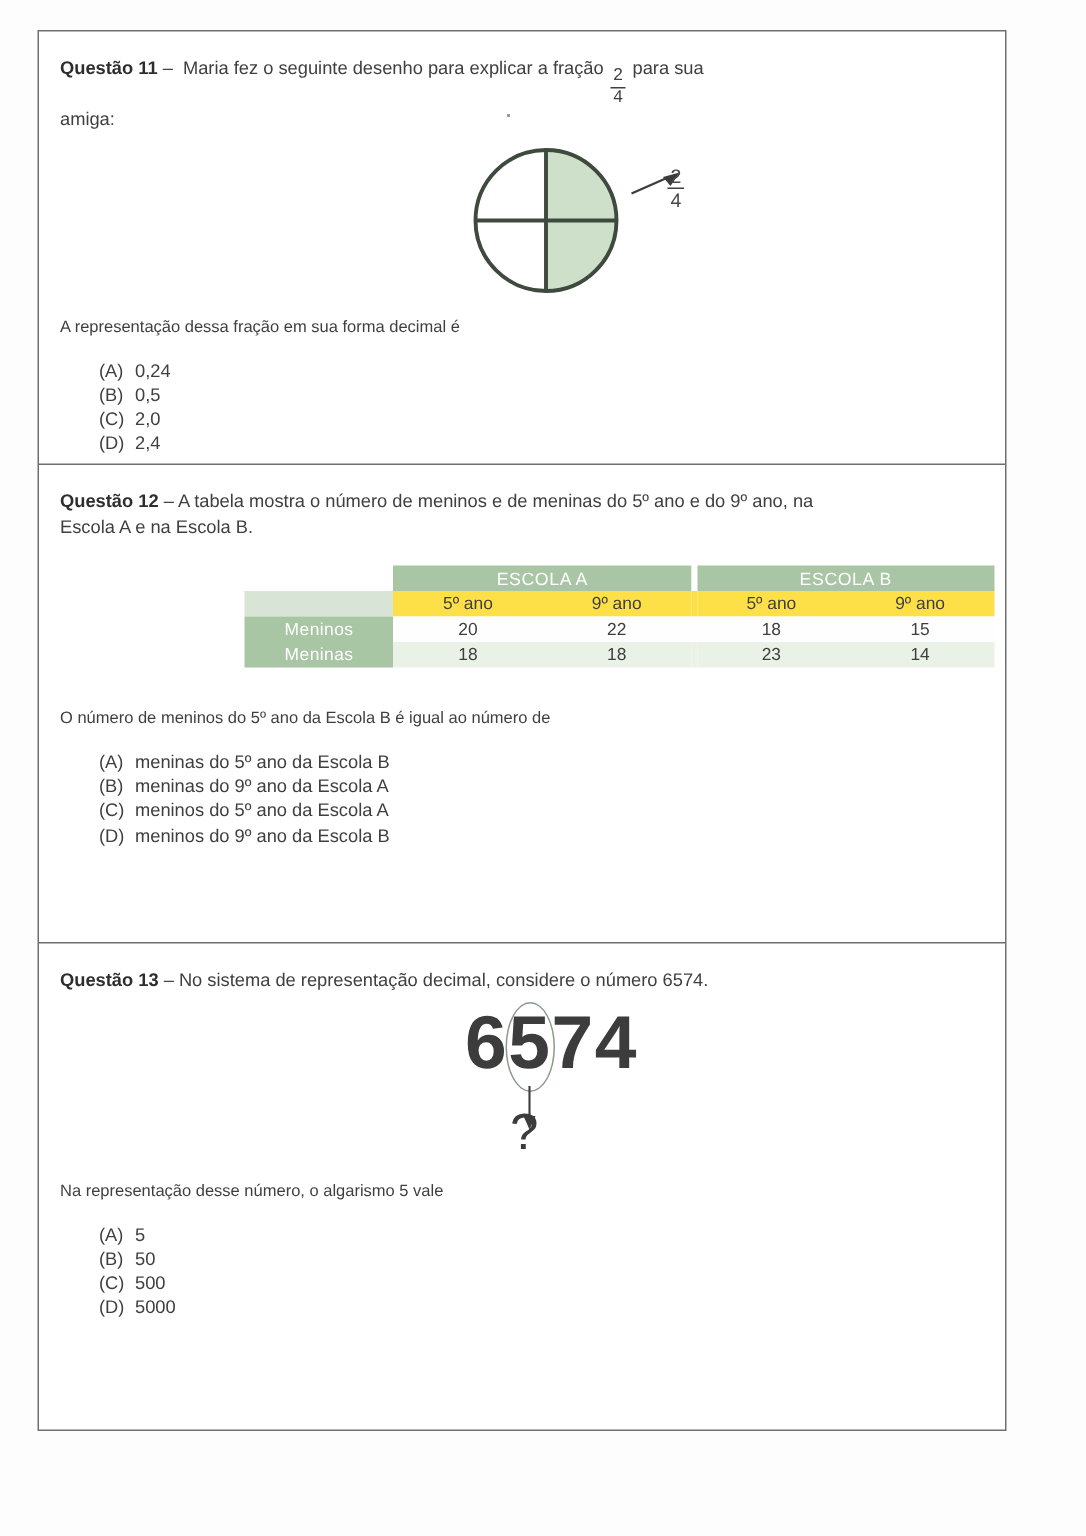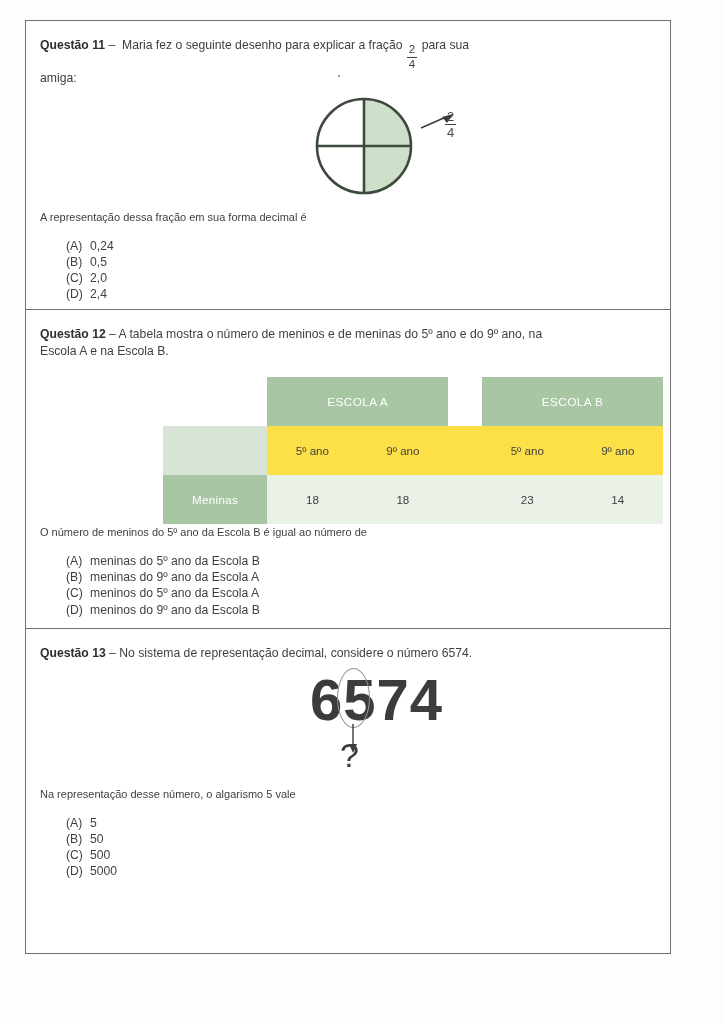--- a/index.html
+++ b/index.html
@@ -130,21 +130,21 @@
 
   
   #schools-table {
     margin: 18px 0 0 123px;
     border-collapse: collapse;
     width: 500px;
     font-size: 11.6px;
     color: #3f3f3f;
   }
   #schools-table td, #schools-table th {
-    padding: 16px;
+    padding: 0;
     height: 17px;
     text-align: center;
     font-weight: normal;
     vertical-align: middle;
   }
   .corner-blank { background: #ffffff; }
   .corner-light { background: #d8e5d6; }
   .school-head {
     background: #a9c6a4;
     color: #ffffff;
@@ -178,21 +178,21 @@
   
   #q13-figure {
     position: relative;
     height: 118px;
     margin-top: 2px;
   }
   #big-number {
     position: absolute;
     left: 270px;
     top: 2px;
-    font-size: 58px;
+    font-size: 50px;
     font-weight: bold;
     color: #3c3c3c;
     letter-spacing: 1px;
     font-family: "Liberation Sans", sans-serif;
   }
   #digit-ellipse {
     position: absolute;
     left: 297px;
     top: 4px;
     width: 31px;
@@ -301,31 +301,39 @@
             </tr>
             <tr>
               <td class="corner-light label-col"></td>
               <td class="year-head data-col">5º ano</td>
               <td class="year-head data-col">9º ano</td>
               <td class="year-head"></td>
               <td class="year-head data-col">5º ano</td>
               <td class="year-head data-col">9º ano</td>
             </tr>
             <tr>
+              <td class="row-label label-col">Meninos</td>
+              <td class="cell-odd data-col">20</td>
+              <td class="cell-odd data-col">22</td>
+              <td class="cell-odd"></td>
+              <td class="cell-odd data-col">18</td>
+              <td class="cell-odd data-col">15</td>
+            </tr>
+            <tr>
               <td class="row-label label-col">Meninas</td>
               <td class="cell-even data-col">18</td>
               <td class="cell-even data-col">18</td>
               <td class="cell-even"></td>
               <td class="cell-even data-col">23</td>
               <td class="cell-even data-col">14</td>
             </tr>
           </tbody>
         </table>
 
-        <div class="prompt" style="">O número de meninos do 5º ano da Escola B é igual ao número de</div>
+        <div class="prompt" style="margin-top:26px;">O número de meninos do 5º ano da Escola B é igual ao número de</div>
 
         <div class="options">
           <div class="option-row">
             <span class="option-key">(A)</span><span>meninas do 5º ano da Escola B</span>
           </div>
           <div class="option-row">
             <span class="option-key">(B)</span><span>meninas do 9º ano da Escola A</span>
           </div>
           <div class="option-row">
             <span class="option-key">(C)</span><span>meninos do 5º ano da Escola A</span>

